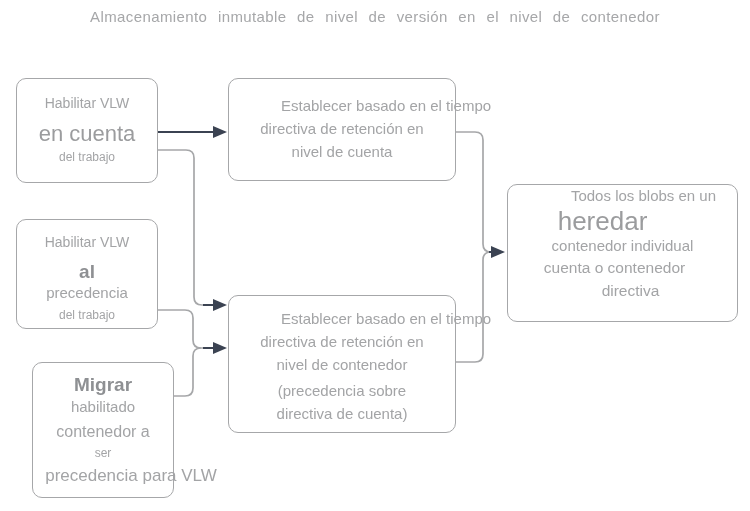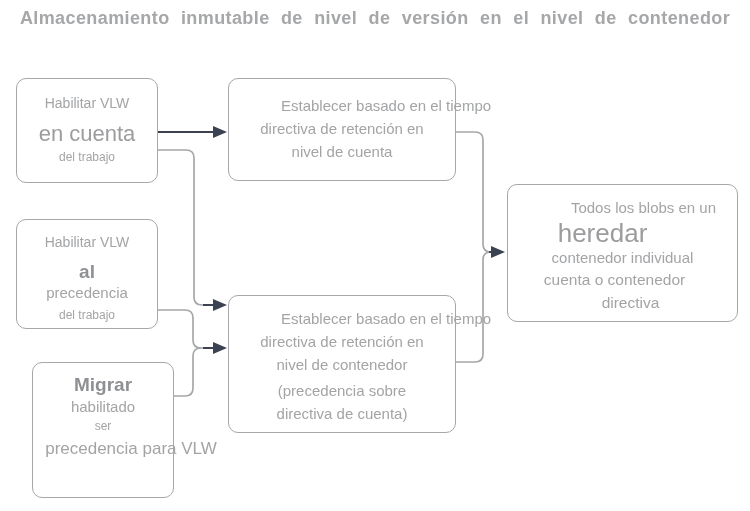--- a/index.html
+++ b/index.html
@@ -4,23 +4,22 @@
 <style>
   html,body{margin:0;padding:0;}
   body{
     width:750px;height:511px;position:relative;overflow:hidden;
     background:#ffffff;
     font-family:"Liberation Sans", sans-serif;
     color:#a3a4a6;
   }
   .title{
     position:absolute;left:0;top:8px;width:750px;
-    text-align:center;font-size:18px;letter-spacing:.4px;word-spacing:6px;
+    text-align:center;font-size:15px;letter-spacing:.4px;word-spacing:6px;
     color:#a6a7a9;
-    font-weight:bold;
   }
   svg.connectors{position:absolute;left:0;top:0;}
   .gline{stroke:#a6a7a9;stroke-width:1.7;fill:none;}
   .dline{stroke:#3b4352;stroke-width:2;fill:none;}
   .ahead{fill:#3b4352;stroke:none;}
   .box{
     position:absolute;background:#ffffff;
     border:1.6px solid #a6a7a9;border-radius:10px;
     box-sizing:border-box;
     display:flex;flex-direction:column;align-items:center;
@@ -37,21 +36,21 @@
   .bold19{font-size:19px;line-height:24px;font-weight:bold;color:#8e9093;}
   .mid{font-size:15px;line-height:23px;}
   .r22{font-size:15px;line-height:22px;}
   .r24{font-size:15.5px;line-height:24px;}
   
   #b1{left:16px;top:78px;width:142px;height:105px;padding-top:14px;}
   #b2{left:16px;top:219px;width:142px;height:110px;padding-top:12px;}
   #b3{left:32px;top:362px;width:142px;height:136px;padding-top:10px;}
   #m1{left:228px;top:78px;width:228px;height:103px;padding-top:15px;}
   #m2{left:228px;top:295px;width:228px;height:138px;padding-top:11px;}
-  #r1{left:507px;top:184px;width:231px;height:138px;padding-top:12px;}
+  #r1{left:507px;top:184px;width:231px;height:138px;}
   
   .gap6{margin-top:6px;}
   .gap8{margin-top:8px;}
   .gap5{margin-top:5px;}
   .gap3{margin-top:3px;}
   .gap2{margin-top:2px;}
   .indent52{align-self:flex-start;margin-left:52px;}
   .shift28{transform:translateX(28px);}
   .shift21{transform:translateX(21px);}
   .shiftm20{transform:translateX(-20px);}
@@ -92,20 +91,21 @@
 <div class="box" id="b2">
   <div class="ln t14">Habilitar VLW</div>
   <div class="ln bold19 gap8">al</div>
   <div class="ln t15" style="line-height:18px;">precedencia</div>
   <div class="ln t12 gap5">del trabajo</div>
 </div>
 
 <div class="box" id="b3">
   <div class="ln bold19">Migrar</div>
   <div class="ln t15">habilitado</div>
+  <div class="ln t16 gap3">contenedor a</div>
   <div class="ln t12" style="line-height:18px;">ser</div>
   <div class="ln t17 gap2 shift28">precedencia para VLW</div>
 </div>
 
 <div class="box" id="m1">
   <div class="ln mid indent52">Establecer basado en el tiempo</div>
   <div class="ln mid">directiva de retención en</div>
   <div class="ln mid">nivel de cuenta</div>
 </div>
 

